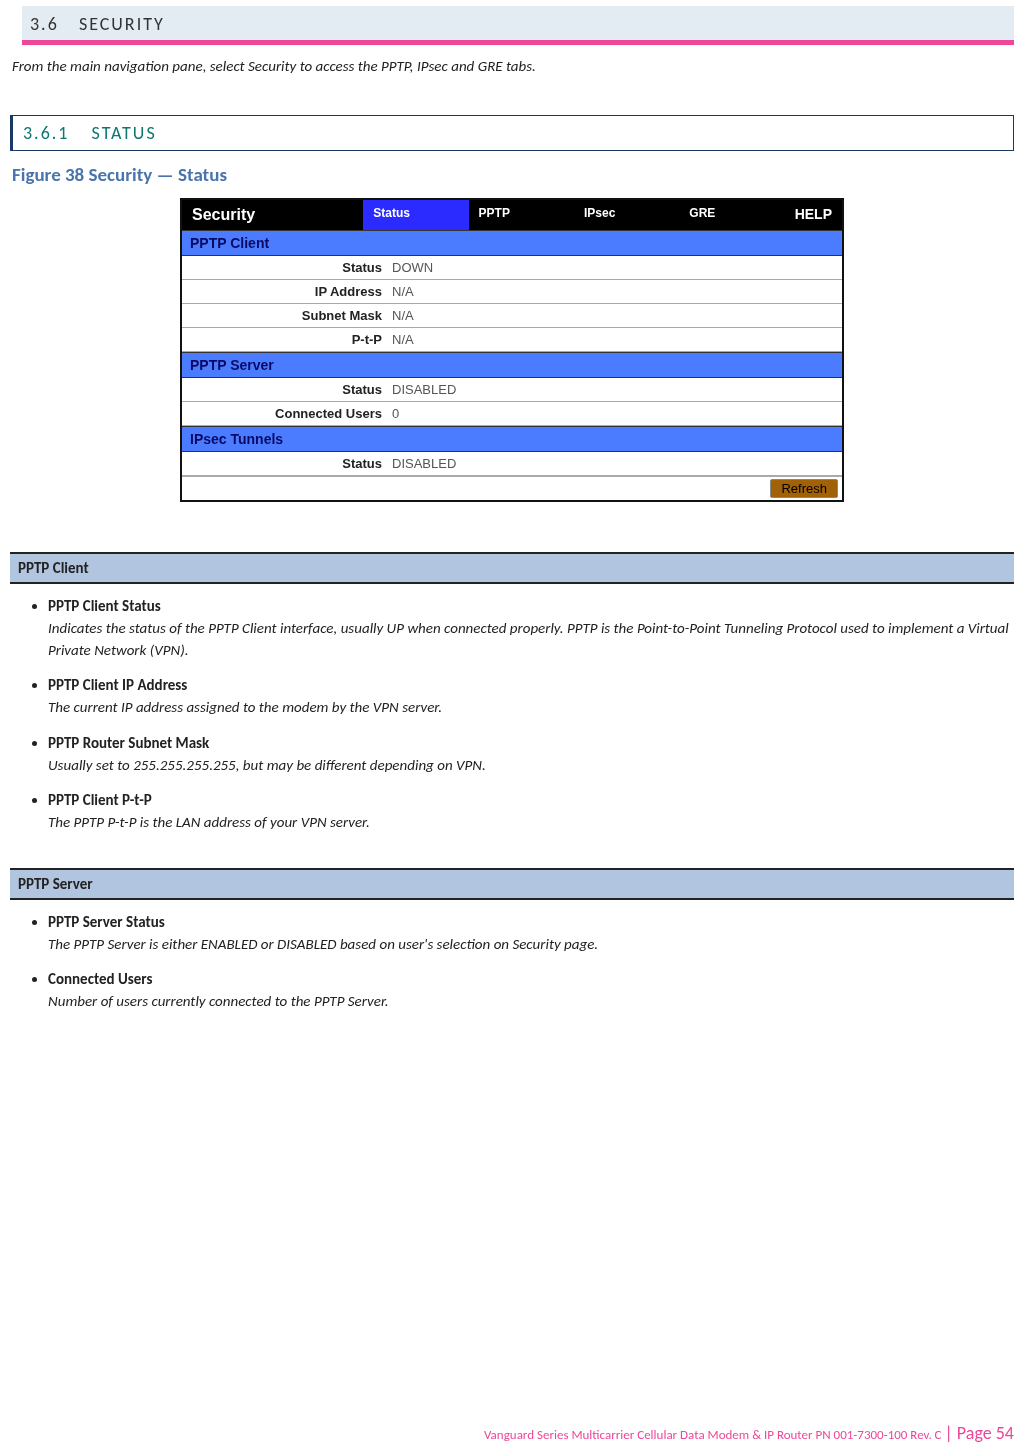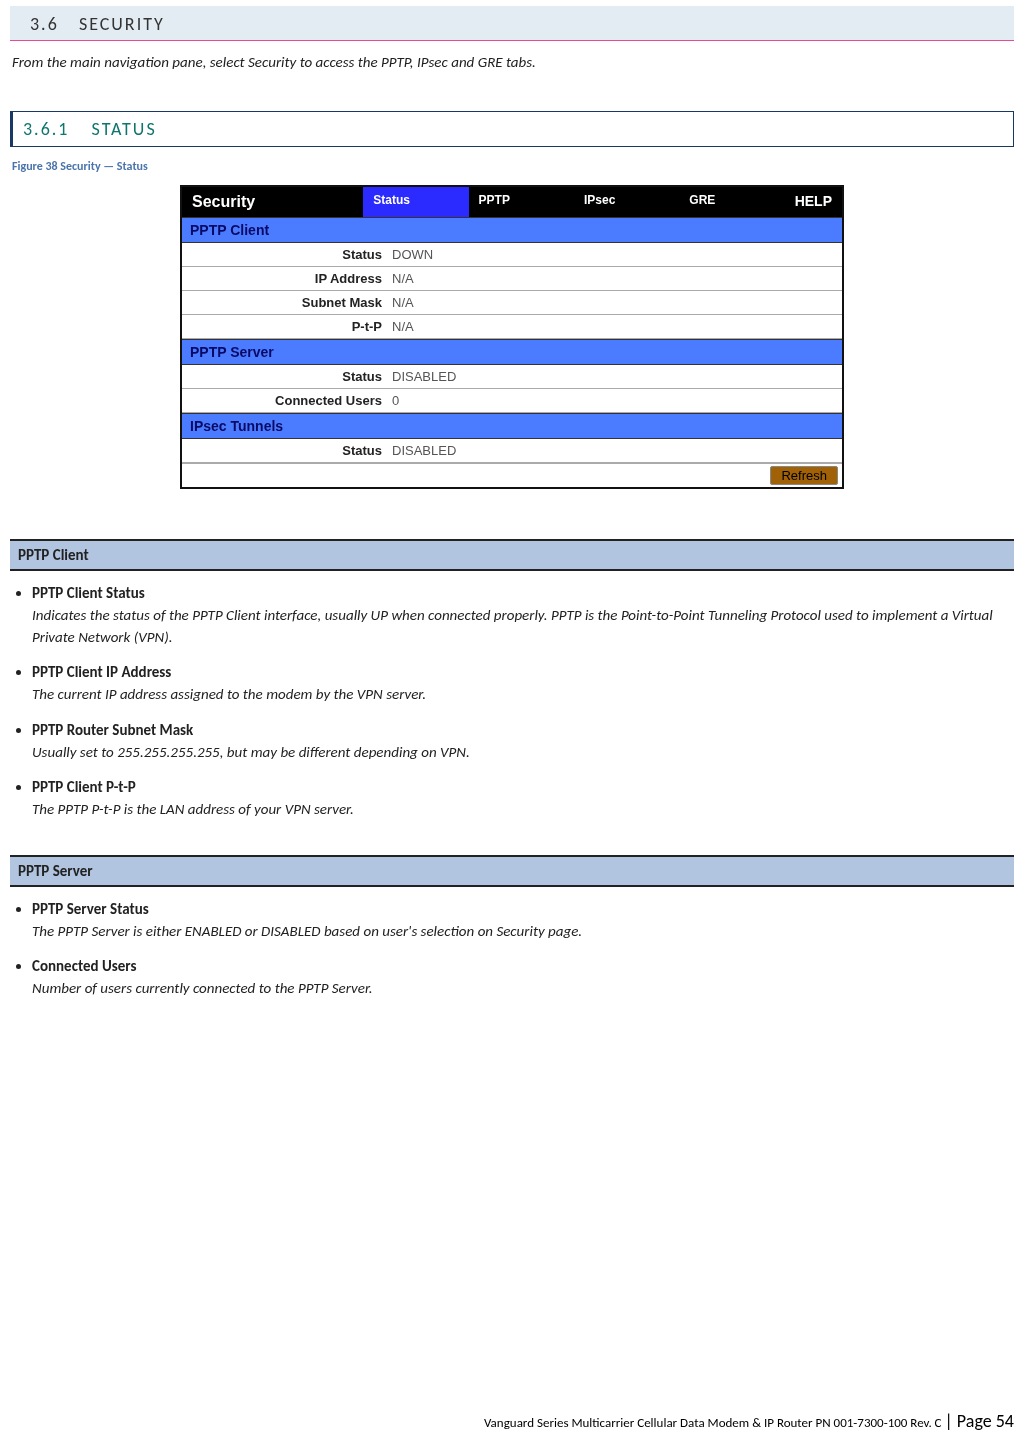--- a/index.html
+++ b/index.html
@@ -14,45 +14,45 @@
   .page {
     padding: 0 10px 8px 10px;
     box-sizing: border-box;
     min-height: 1444px;
     position: relative;
   }
 
   
   .h1-bar {
     background: #e4ecf3;
-    border-bottom: 1px solid #ec4899;
-    padding: 7px 8px 5px 20px;
+    border-bottom: 5px solid #ec4899;
+    padding: 7px 8px 5px 8px;
     color: #333;
     font-size: 18px;
     letter-spacing: 2px;
-    margin: 6px 0 12px 0;
+    margin: 6px 0 12px 12px;
   }
   .h1-bar .num { margin-right: 14px; }
 
   .intro { margin: 4px 2px 30px 2px; font-style: italic; }
 
   .h2-bar {
     border: 1px solid #1a3864;
     border-left: 3px solid #1a3864;
     padding: 6px 10px;
     color: #0f766e;
     font-size: 18px;
     letter-spacing: 2px;
     margin: 40px 0 12px 0;
   }
   .h2-bar .num { margin-right: 16px; }
 
   .fig-caption {
     color: #4a74ac;
-    font-size: 12px;
+    font-size: 19px;
     font-weight: bold;
     margin: 0 2px 12px 2px;
   }
 
   
   .panel-wrap {
     display: flex;
     justify-content: center;
     margin-bottom: 50px;
   }
@@ -140,43 +140,43 @@
     border-top: 2px solid #222;
     border-bottom: 2px solid #222;
     font-weight: bold;
     padding: 5px 8px;
     font-size: 15px;
     margin: 34px 0 12px 0;
   }
 
   ul.fields {
     list-style: disc;
-    margin: 6px 0 0 22px;
+    margin: 6px 0 0 38px;
     padding: 0;
   }
   ul.fields > li {
     margin-bottom: 14px;
     line-height: 1.45;
   }
   ul.fields .term {
     font-weight: bold;
     display: block;
   }
   ul.fields .desc {
     display: block;
     margin-left: 0;
     font-style: italic;
   }
 
   .footer {
     position: absolute;
-    bottom: 18px;
+    bottom: 6px;
     right: 10px;
     font-size: 13px;
-    color: #000000;
+    color: #ec4899;
   }
   .footer .rev { }
   .footer .pageno { font-size: 18px; }
 </style>
 </head>
 <body>
 
 <div class="page">
 
   <div class="h1-bar">

